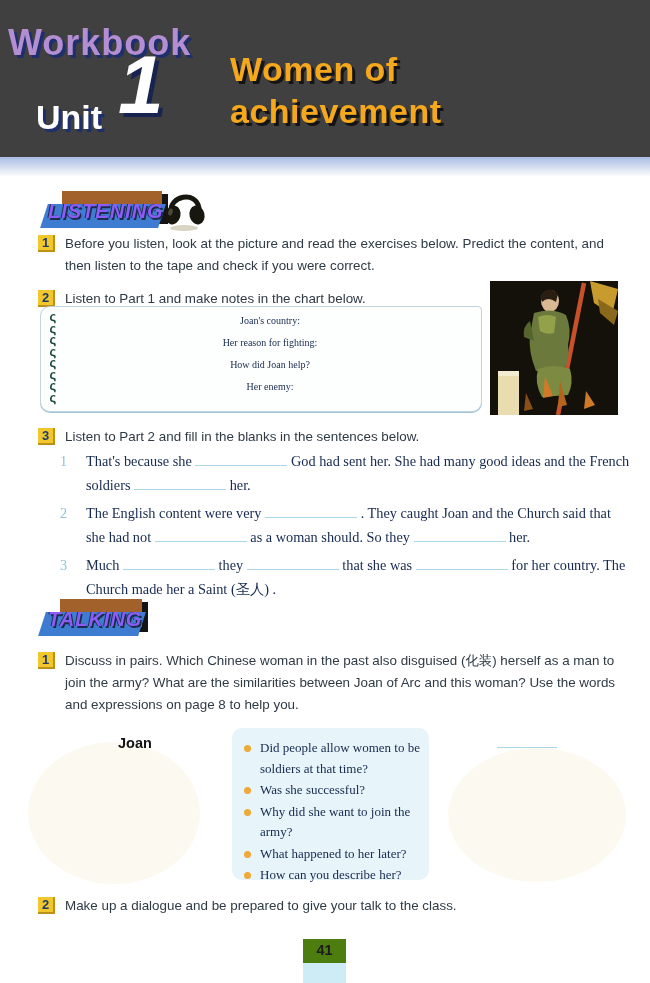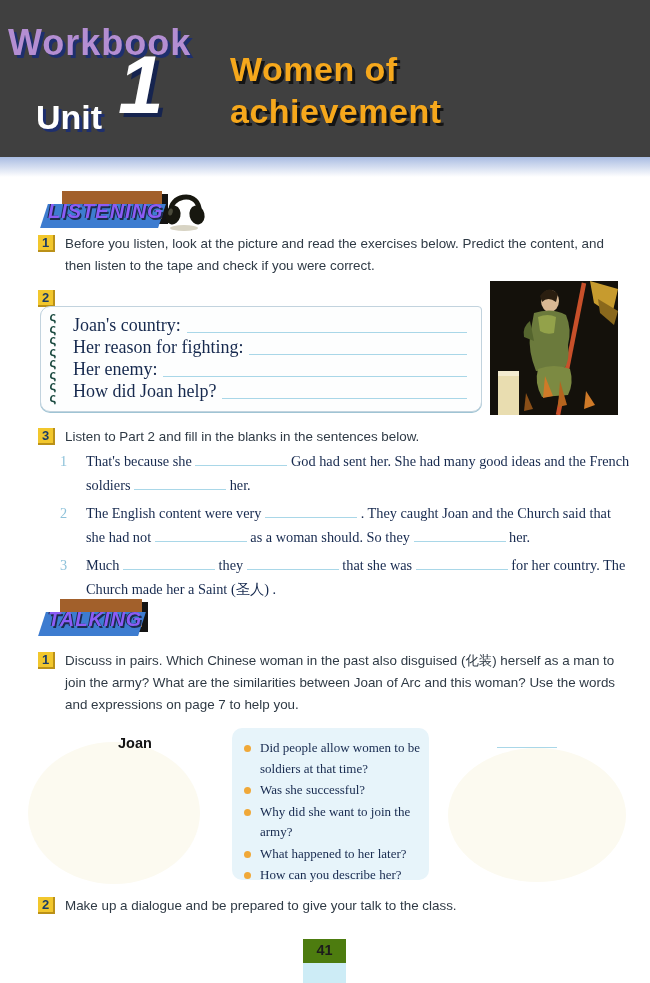--- a/index.html
+++ b/index.html
@@ -53,22 +53,22 @@
   .ex-text { margin-left:10px; font-size:13.4px; line-height:22px; color:#2f3a45; }
 
   
   .notepad { position:absolute; left:40px; top:306px; width:442px; height:106px;
              background:#fdfefe; border:1px solid #c2d3de; border-radius:10px 4px 10px 10px;
              box-shadow:0 1px 0 #9fc4d4; }
   .spiral { position:absolute; left:4px; top:4px; width:16px; height:96px;
             color:#1b4a40; font-size:13px; line-height:11.5px; font-weight:bold;
             text-align:center; overflow:hidden; }
   .np-rows { position:absolute; left:32px; top:8px; right:14px; }
-  .np-row { display:flex; align-items:flex-start; height:22px;
-            font-family:"Liberation Serif", serif; font-size:18px; color:#16294e; }
+  .np-row { display:flex; align-items:center; height:22px;
+            font-family:"Liberation Serif", serif; font-size:10px; color:#16294e;flex-direction:column; }
   .np-line { flex:1 1 auto; border-bottom:1.5px solid #a9d7e8; margin-left:6px; height:18px; }
 
   
   .fill-items { position:absolute; left:60px; top:450px; width:572px; }
   .fill-item { position:relative; padding-left:26px; margin-bottom:5px;
                font-family:"Liberation Serif", serif; font-size:14.3px;
                line-height:23.5px; color:#16294e; }
   .fill-num { position:absolute; left:0; top:0; color:#8ec2da;
               font-family:"Liberation Serif", serif; }
   .blank { display:inline-block; width:92px; height:14px;
@@ -135,20 +135,21 @@
     </svg>
   </div>
 
   <div class="ex-row" style="left:38px; top:233px; width:590px;">
     <div class="numbox">1</div>
     <div class="ex-text">Before you listen, look at the picture and read the exercises below. Predict the content, and then listen to the tape and check if you were correct.</div>
   </div>
 
   <div class="ex-row" style="left:38px; top:288px; width:440px;">
     <div class="numbox">2</div>
+    <div class="ex-text">Listen to Part 1 and make notes in the chart below.</div>
   </div>
 
   <div class="joan-pic">
     <svg width="128" height="134" viewBox="0 0 128 134">
       <rect x="0" y="0" width="128" height="134" fill="#14110b"></rect>
       <rect x="8" y="90" width="21" height="44" fill="#e9ddb0"></rect>
       <rect x="8" y="90" width="21" height="5" fill="#f4ecd0"></rect>
       <polygon points="100,0 128,8 122,34 104,22" fill="#c79b2e"></polygon>
       <polygon points="108,18 128,30 124,44 110,32" fill="#8a681c"></polygon>
       <line x1="94" y1="2" x2="68" y2="134" stroke="#c8502a" stroke-width="4.5"></line>
@@ -170,25 +171,25 @@
     <div class="np-rows">
       <div class="np-row">
         <span>Joan's country:</span>
         <span class="np-line"></span>
       </div>
       <div class="np-row">
         <span>Her reason for fighting:</span>
         <span class="np-line"></span>
       </div>
       <div class="np-row">
+        <span>How did Joan help?</span>
+        <span class="np-line"></span>
+      </div>
+      <div class="np-row">
         <span>Her enemy:</span>
-        <span class="np-line"></span>
-      </div>
-      <div class="np-row">
-        <span>How did Joan help?</span>
         <span class="np-line"></span>
       </div>
     </div>
   </div>
 
   <div class="ex-row" style="left:38px; top:426px; width:580px;">
     <div class="numbox">3</div>
     <div class="ex-text">Listen to Part 2 and fill in the blanks in the sentences below.</div>
   </div>
 
@@ -225,21 +226,21 @@
 
   <div class="badge badge-talking">
     <div class="rect-black"></div>
     <div class="rect-brown"></div>
     <div class="rect-blue"></div>
     <div class="badge-label">TALKING</div>
   </div>
 
   <div class="ex-row" style="left:38px; top:650px; width:590px;">
     <div class="numbox">1</div>
-    <div class="ex-text">Discuss in pairs. Which Chinese woman in the past also disguised (化装) herself as a man to join the army? What are the similarities between Joan of Arc and this woman? Use the words and expressions on page 7 to help you.</div>
+    <div class="ex-text">Discuss in pairs. Which Chinese woman in the past also disguised (化装) herself as a man to join the army? What are the similarities between Joan of Arc and this woman? Use the words and expressions on page 8 to help you.</div>
   </div>
 
   <div class="bubble bubble-left"></div>
   <div class="bubble bubble-right"></div>
   <div class="joan-label">Joan</div>
   <div class="answer-line"></div>
 
   <div class="qbox">
     <ul class="qlist">
       <li><span class="bullet-dot"></span><span>Did people allow women to be soldiers at that time?</span></li>

